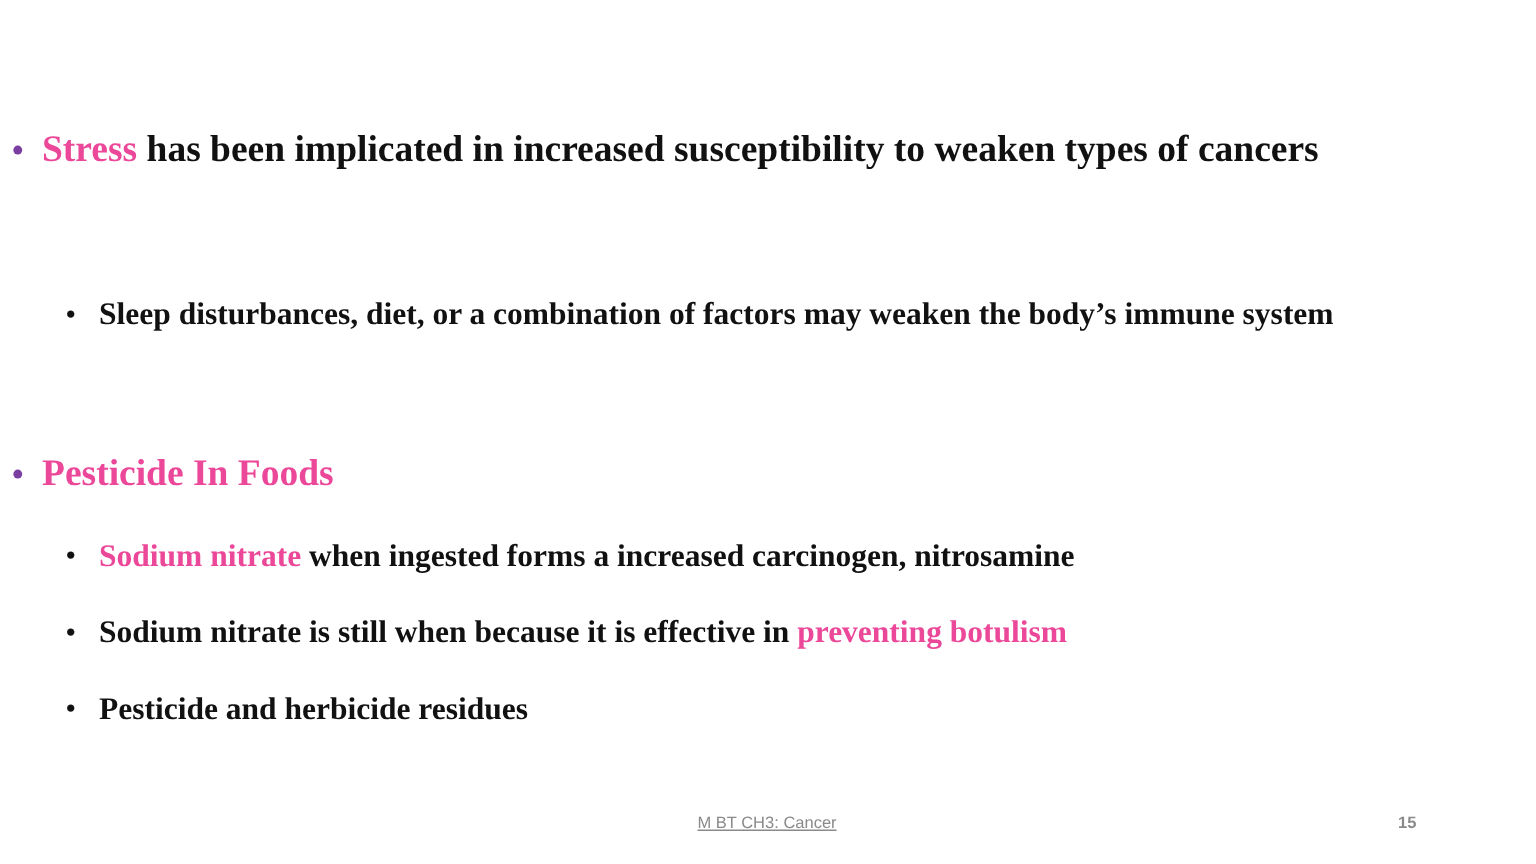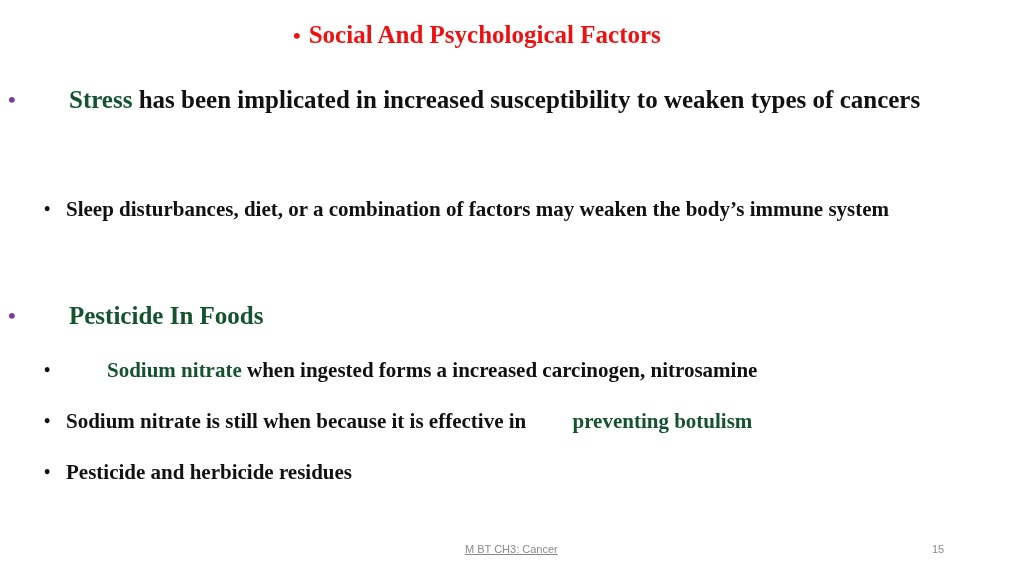--- a/index.html
+++ b/index.html
@@ -72,38 +72,35 @@
       left: 0;
       top: 0;
       font-size: 18px;
     }
     .l2 .text {
       position: absolute;
       left: 22px;
       top: 0;
       width: 930px;
     }
-    .purple { color: #14532d; margin-left: 41px; }
+    .purple { color: #ec4899; }
     .footer {
       position: absolute;
       top: 543px;
       font-family: "Liberation Sans", "DejaVu Sans", sans-serif;
       font-size: 11px;
       color: #8a8a8a;
       white-space: nowrap;
     }
   </style>
 </head>
 <body>
 
 <div class="slide">
 
-  <div class="title">
-    <span class="bullet">•</span><span>Social And Psychological Factors</span>
-  </div>
 
   <div class="l1" style="top:73px;">
     <span class="bullet">•</span>
     <span class="text"><span class="purple">Stress</span><span> has been implicated in increased susceptibility to weaken types of cancers</span></span>
   </div>
 
   <div class="l2" style="top:186px;">
     <span class="bullet">•</span>
     <span class="text">Sleep disturbances, diet, or a combination of factors may weaken the body’s immune system</span>
   </div>
@@ -123,15 +120,15 @@
     <span class="text"><span>Sodium nitrate is still when because it is effective in </span><span class="purple">preventing botulism</span></span>
   </div>
 
   <div class="l2" style="top:449px;">
     <span class="bullet">•</span>
     <span class="text">Pesticide and herbicide residues</span>
   </div>
 
   <div class="footer" style="left:76px;margin-top:44px;">2/13/2025</div>
   <div class="footer" style="left:465px;text-decoration:underline;">M BT CH3: Cancer</div>
-  <div class="footer" style="left:932px;">15</div>
+  <div class="footer" style="left:932px;font-weight:bold;">15</div>
 
 </div>
 
 </body></html>

